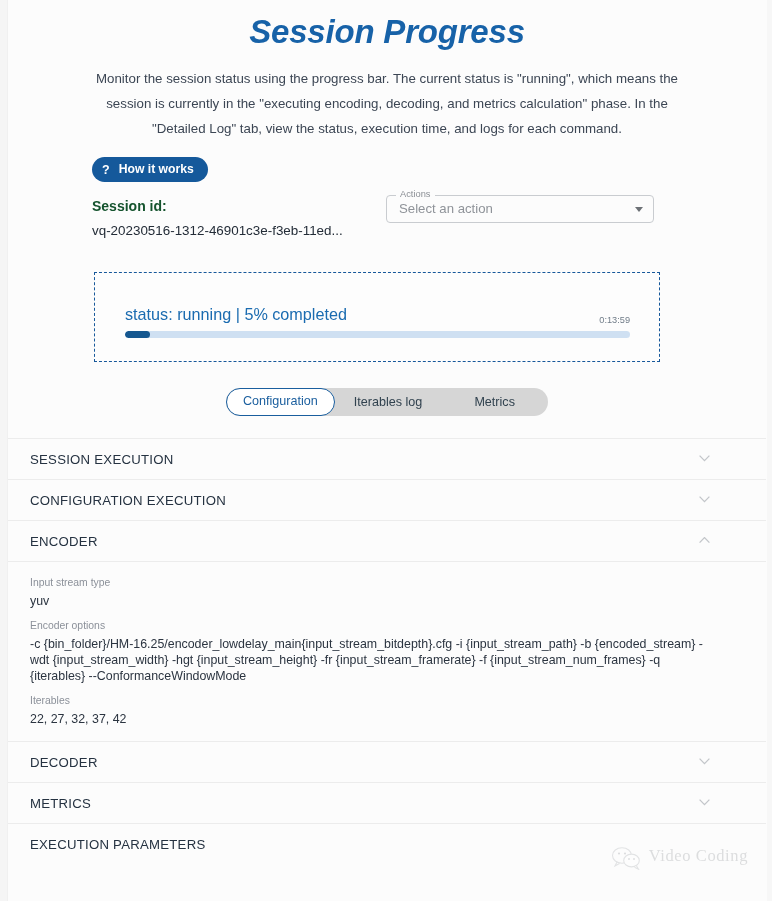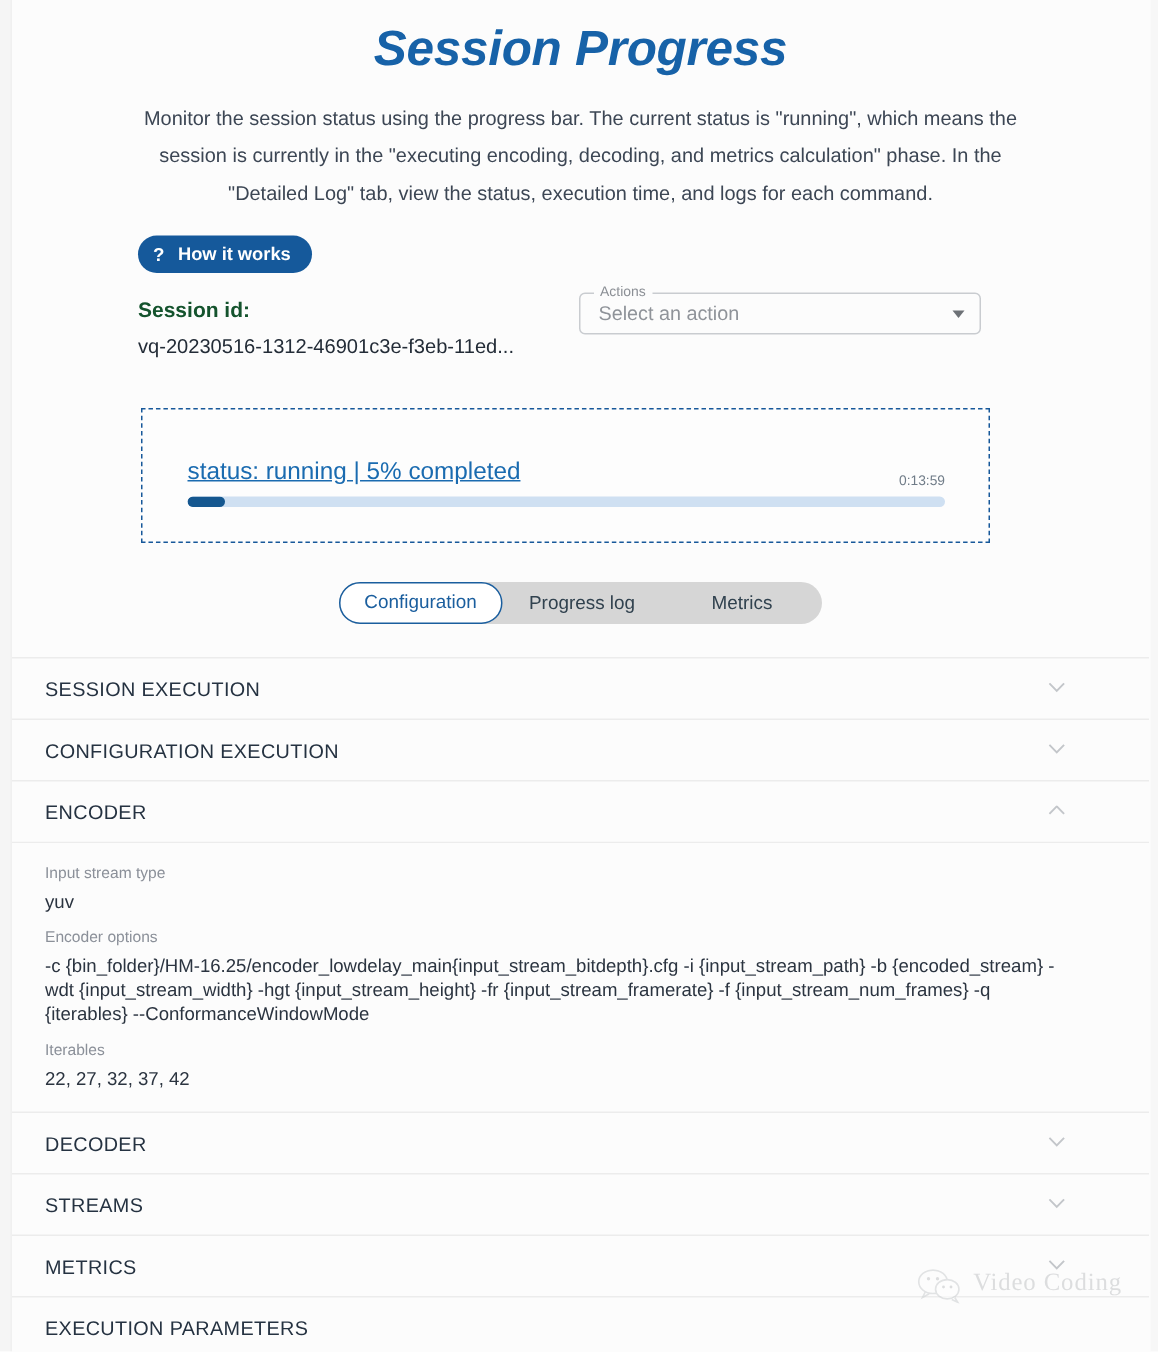--- a/index.html
+++ b/index.html
@@ -155,21 +155,20 @@
     border: 1px dashed #17589a;
     box-sizing: border-box;
     background: #fdfdfd;
   }
   .progress-status {
     position: absolute;
     left: 30px;
     top: 32px;
     font-size: 16.2px;
     color: #1a6bb0;
-    text-decoration: underline;
   }
   .progress-timer {
     position: absolute;
     right: 29px;
     top: 42px;
     font-size: 9.2px;
     color: #707c88;
   }
   .progress-track {
     position: absolute;
@@ -322,21 +321,21 @@
       <div class="progress-status">status: running | 5% completed</div>
       <div class="progress-timer">0:13:59</div>
       <div class="progress-track">
         <div class="progress-fill" style="width: 5%;"></div>
       </div>
     </div>
 
     <div class="tabs-wrap">
       <div class="tabs">
         <div class="tab active">Configuration</div>
-        <div class="tab">Progress log</div>
+        <div class="tab">Iterables log</div>
         <div class="tab">Metrics</div>
       </div>
     </div>
 
     <div class="accordions">
 
       <div class="acc-header">
         <span class="acc-title">SESSION EXECUTION</span>
         <span class="chevron">
           <svg viewBox="0 0 11 7">
@@ -376,28 +375,20 @@
 
       <div class="acc-header">
         <span class="acc-title">DECODER</span>
         <span class="chevron">
           <svg viewBox="0 0 11 7">
               <path d="M0.6 0.6 L5.5 5.6 L10.4 0.6" fill="none" stroke="#c3c6ca" stroke-width="1.3"></path>
             </svg>
         </span>
       </div>
 
-      <div class="acc-header">
-        <span class="acc-title">STREAMS</span>
-        <span class="chevron">
-          <svg viewBox="0 0 11 7">
-              <path d="M0.6 0.6 L5.5 5.6 L10.4 0.6" fill="none" stroke="#c3c6ca" stroke-width="1.3"></path>
-            </svg>
-        </span>
-      </div>
 
       <div class="acc-header">
         <span class="acc-title">METRICS</span>
         <span class="chevron">
           <svg viewBox="0 0 11 7">
               <path d="M0.6 0.6 L5.5 5.6 L10.4 0.6" fill="none" stroke="#c3c6ca" stroke-width="1.3"></path>
             </svg>
         </span>
       </div>
 

